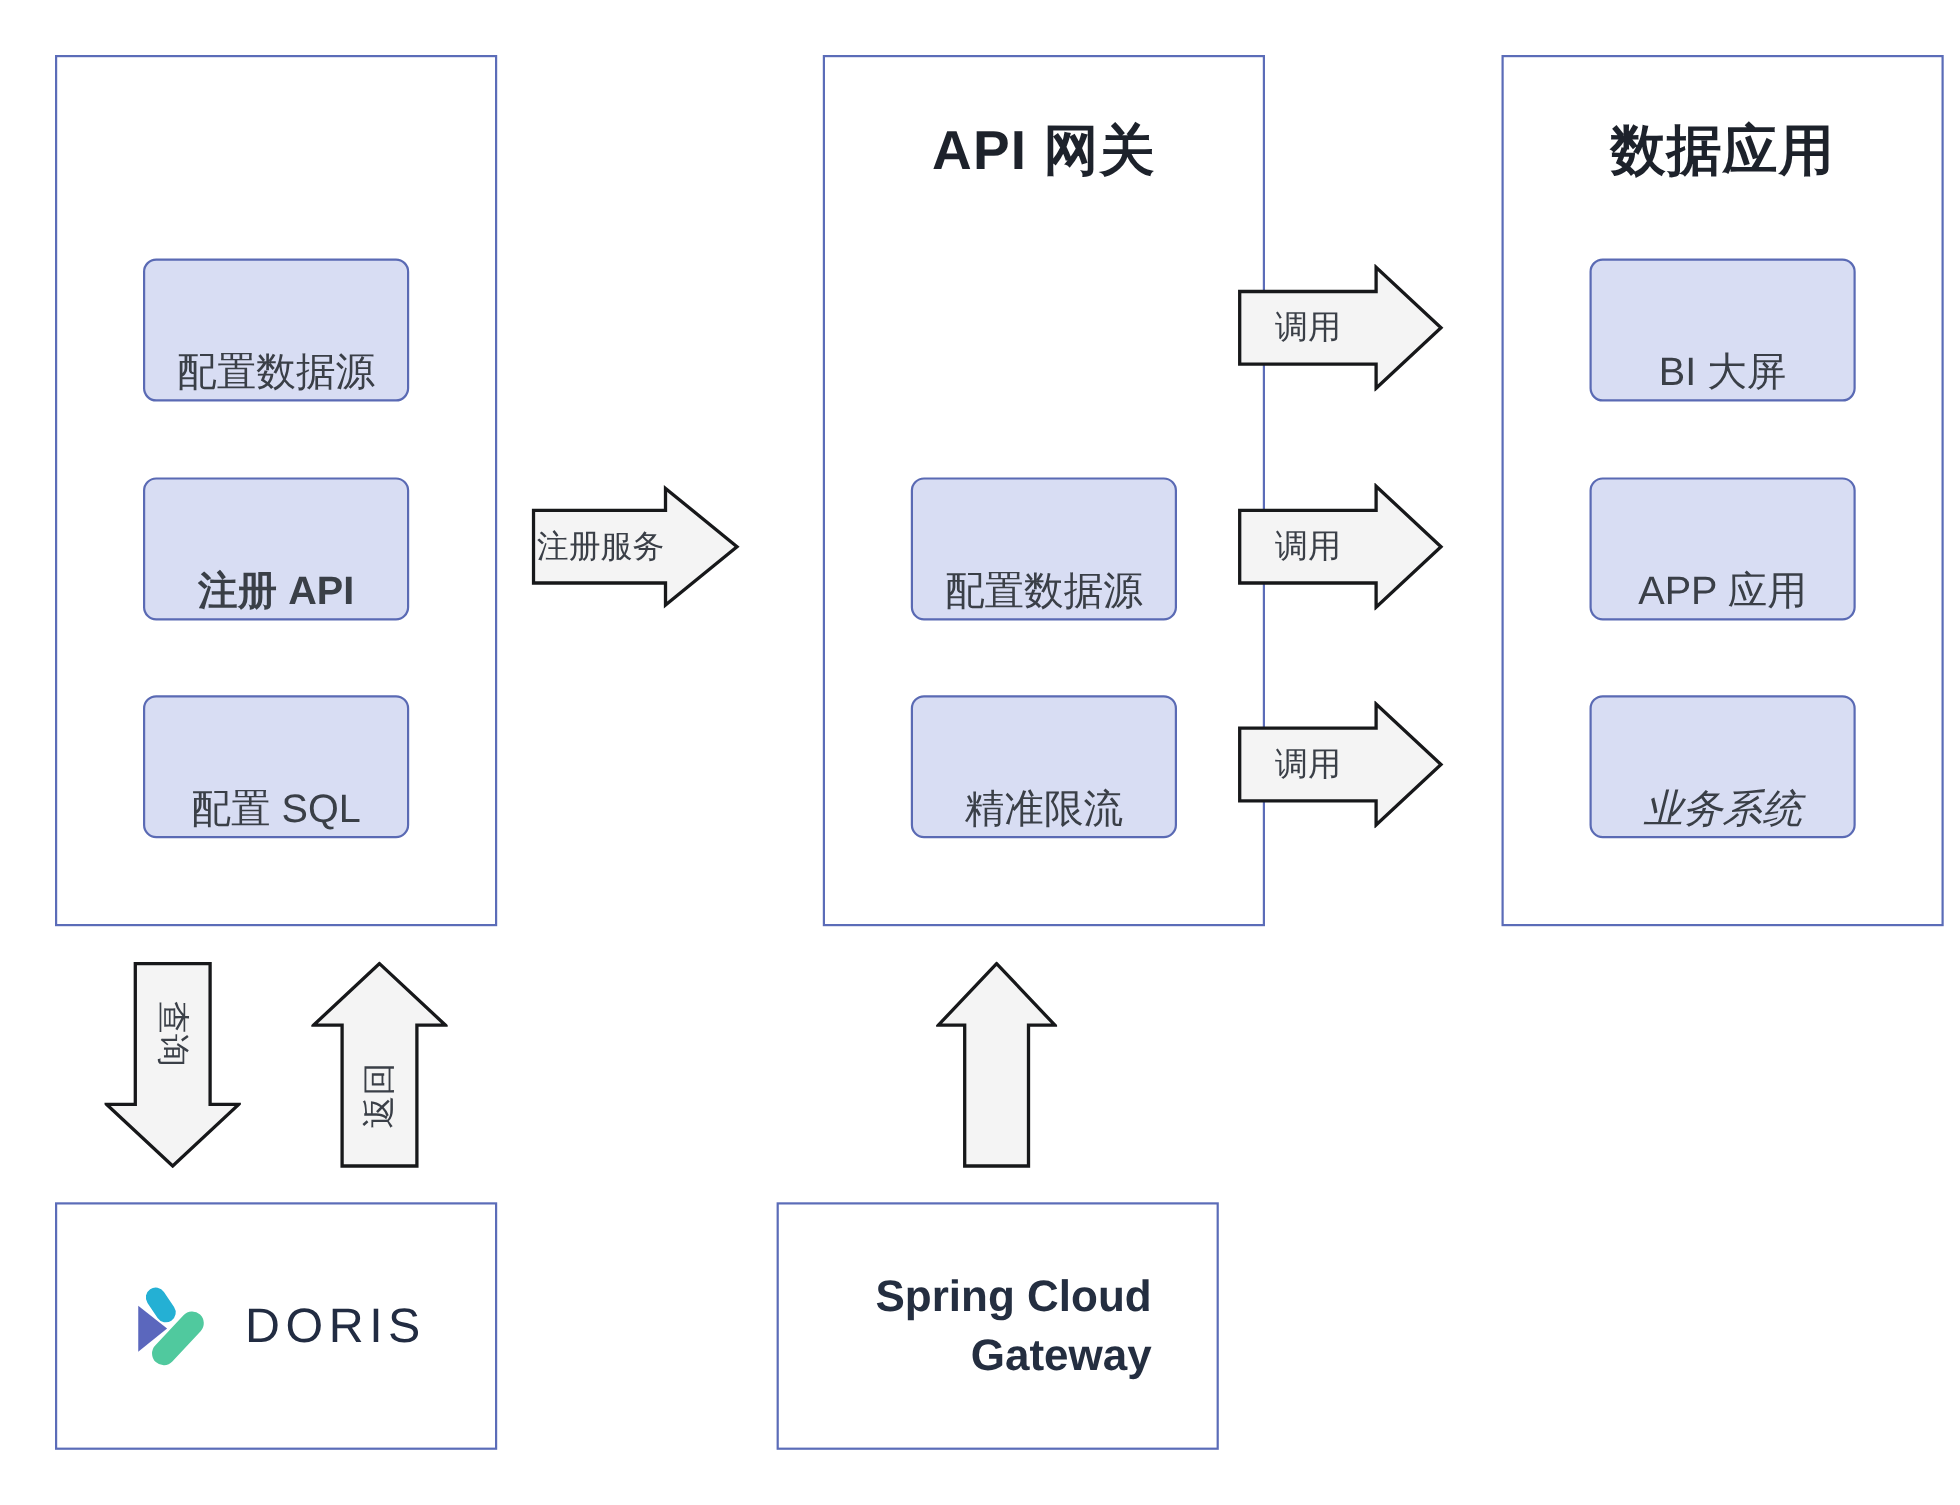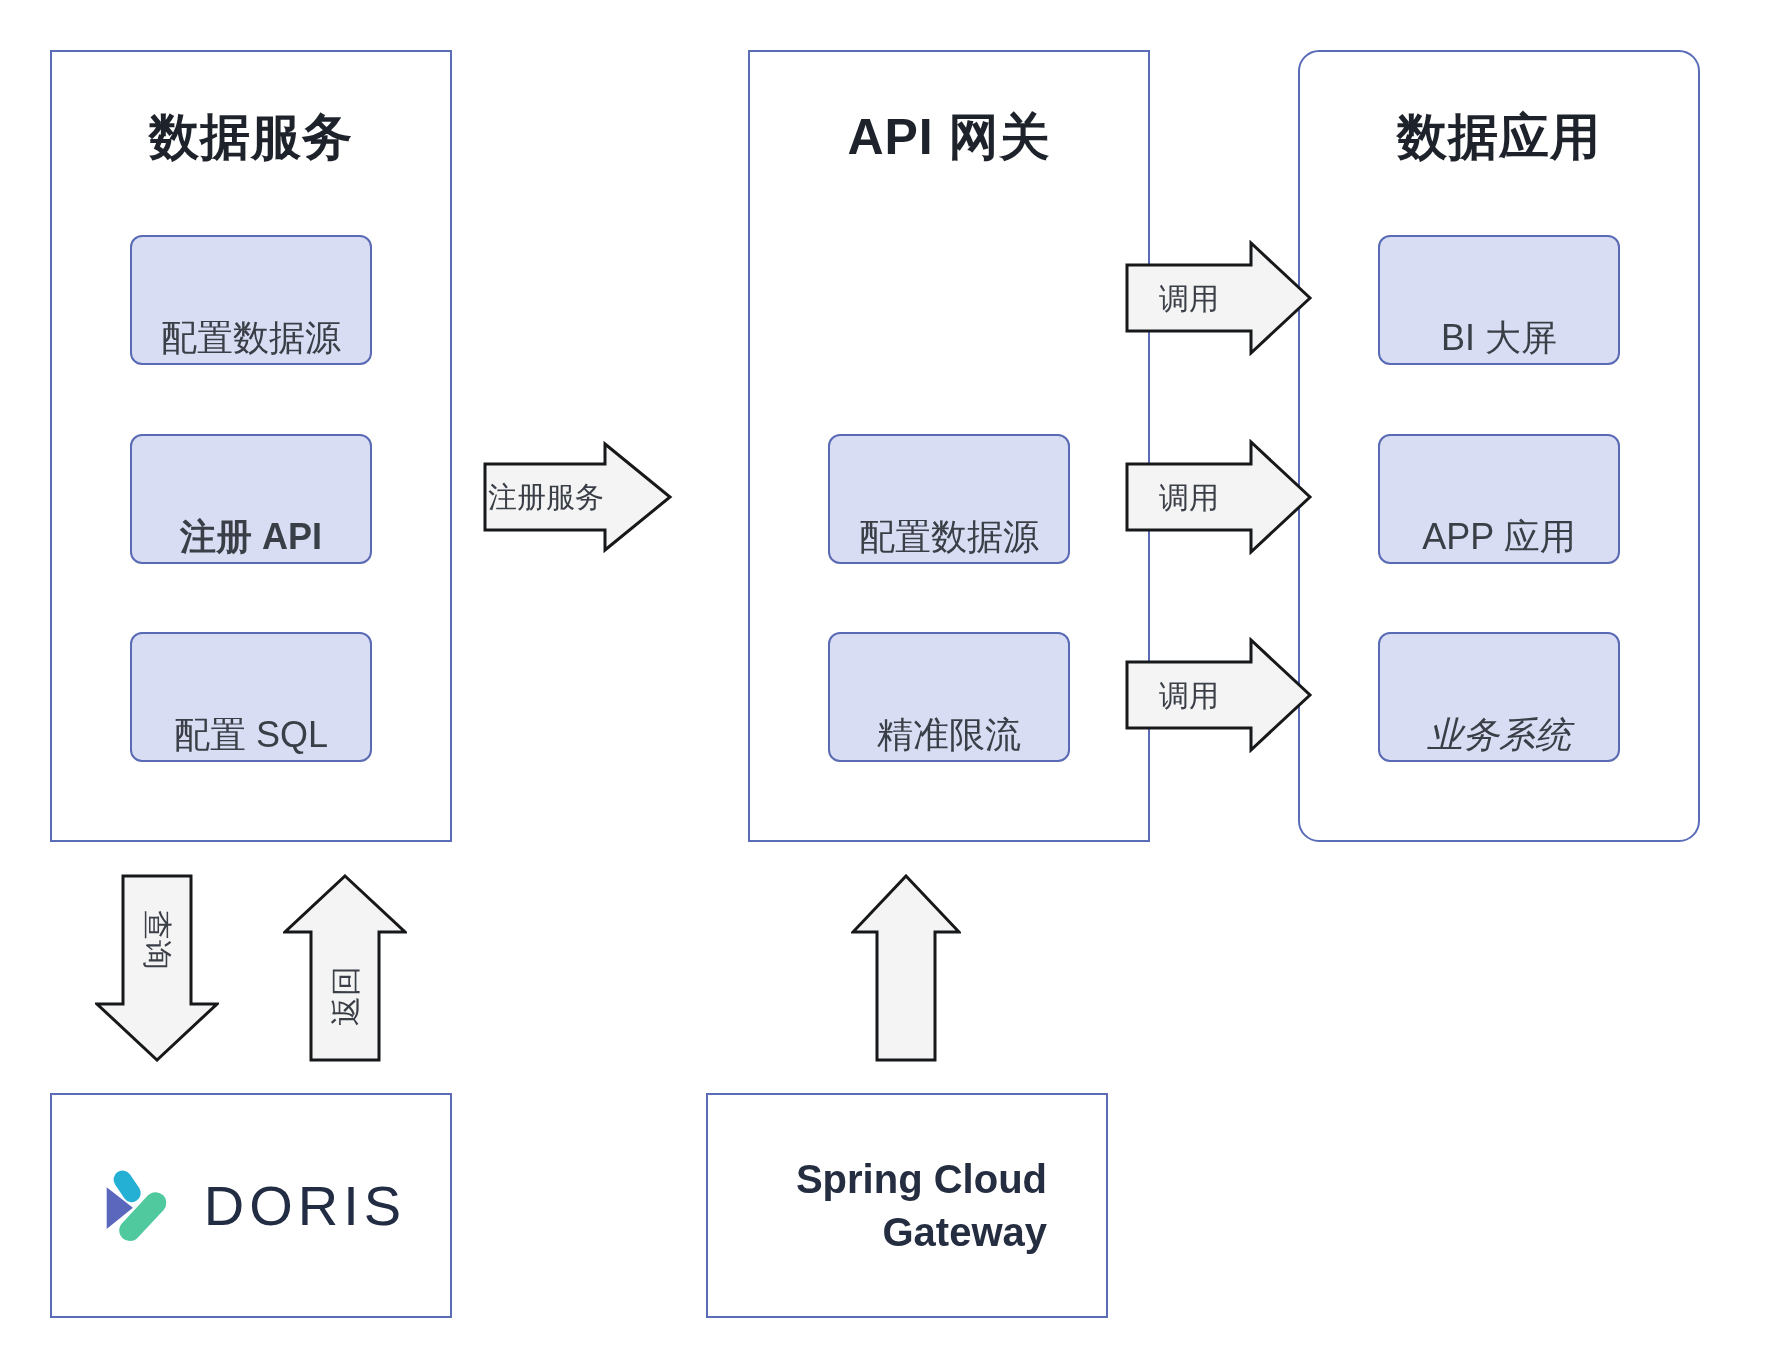--- a/index.html
+++ b/index.html
@@ -46,36 +46,35 @@
   .arrow-label{fill:var(--arrow-text);font-family:"Liberation Sans","DejaVu Sans",sans-serif;}
 
   .footer-box{
     position:absolute;top:1093px;width:398px;height:221px;
     border:2px solid var(--container-border);
     background:#ffffff;
     display:flex;align-items:center;justify-content:center;
   }
   .doris-wrap{display:flex;align-items:center;justify-content:center;gap:26px;}
   .doris-word{
-    font-size:56px;font-weight:500;letter-spacing:5px;
+    font-size:44px;font-weight:500;letter-spacing:5px;
     color:var(--doris-text);
   }
   .gateway-label{
     width:280px;text-align:right;
     font-size:40px;font-weight:bold;line-height:1.32;
     color:var(--gateway-text);
   }
 </style>
 </head>
 <body>
 
 <div class="canvas">
 
   <section class="panel" style="left:50px;">
-    <h2 class="panel-title">数据服务</h2>
     <div class="node" style="top:183px;">
       <span>配置数据源</span>
     </div>
     <div class="node" style="top:382px;font-weight:bold;">
       <span>注册 API</span>
     </div>
     <div class="node" style="top:580px;">
       <span>配置 SQL</span>
     </div>
   </section>
@@ -83,21 +82,21 @@
   <section class="panel" style="left:748px;">
     <h2 class="panel-title">API 网关</h2>
     <div class="node" style="top:382px;">
       <span>配置数据源</span>
     </div>
     <div class="node" style="top:580px;">
       <span>精准限流</span>
     </div>
   </section>
 
-  <section class="panel" style="left:1298px;border-radius:21px;">
+  <section class="panel" style="left:1365px;">
     <h2 class="panel-title">数据应用</h2>
     <div class="node" style="top:183px;">
       <span>BI 大屏</span>
     </div>
     <div class="node" style="top:382px;">
       <span>APP 应用</span>
     </div>
     <div class="node" style="top:580px;font-style:italic;">
       <span>业务系统</span>
     </div>

